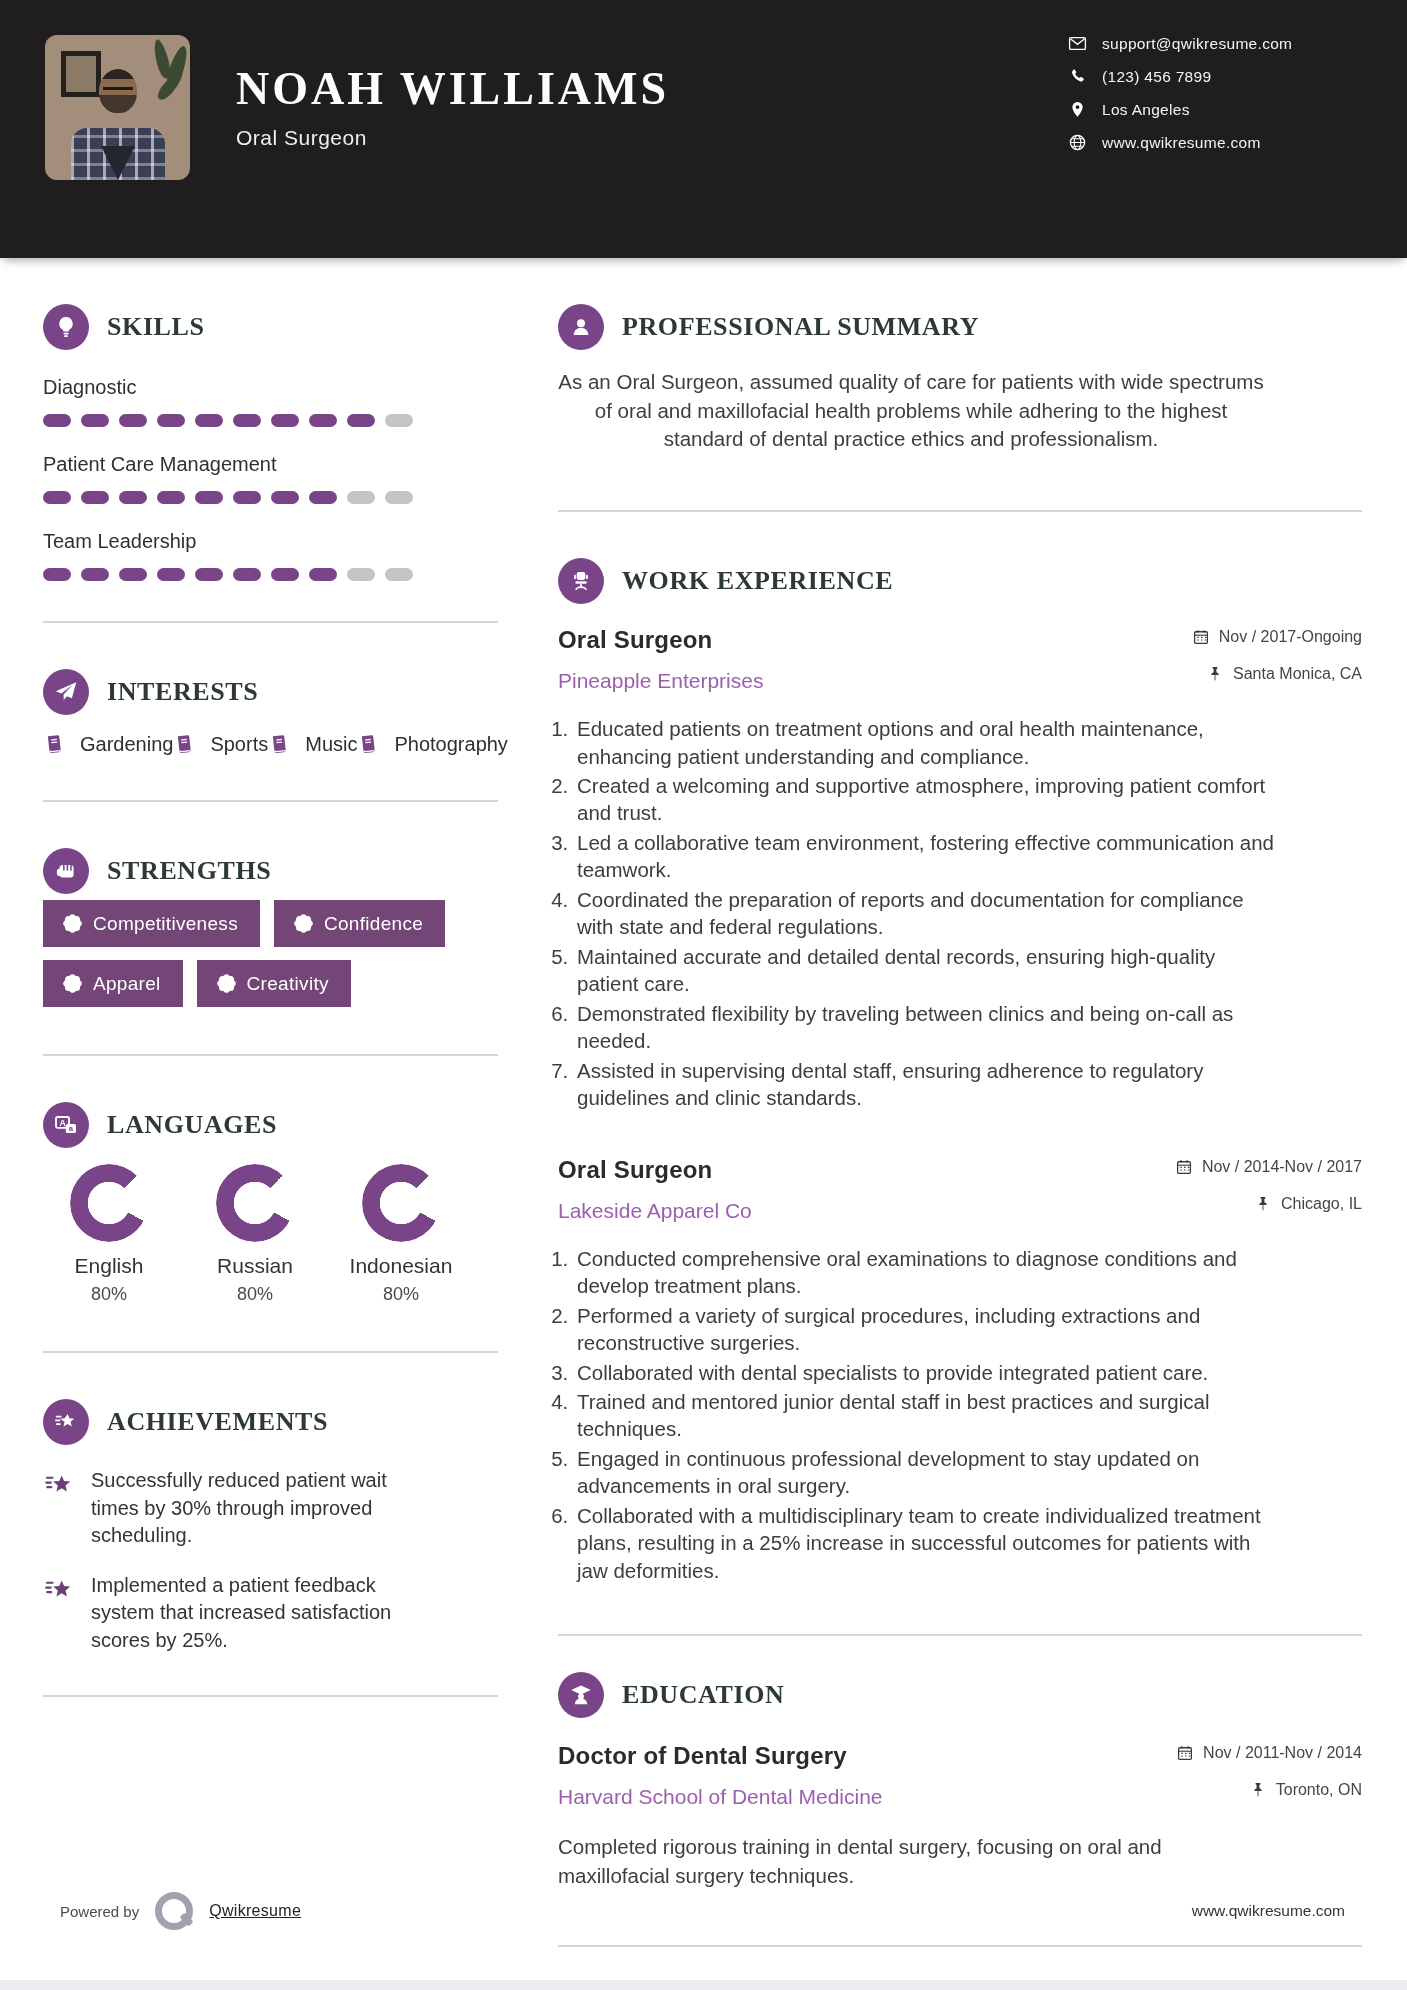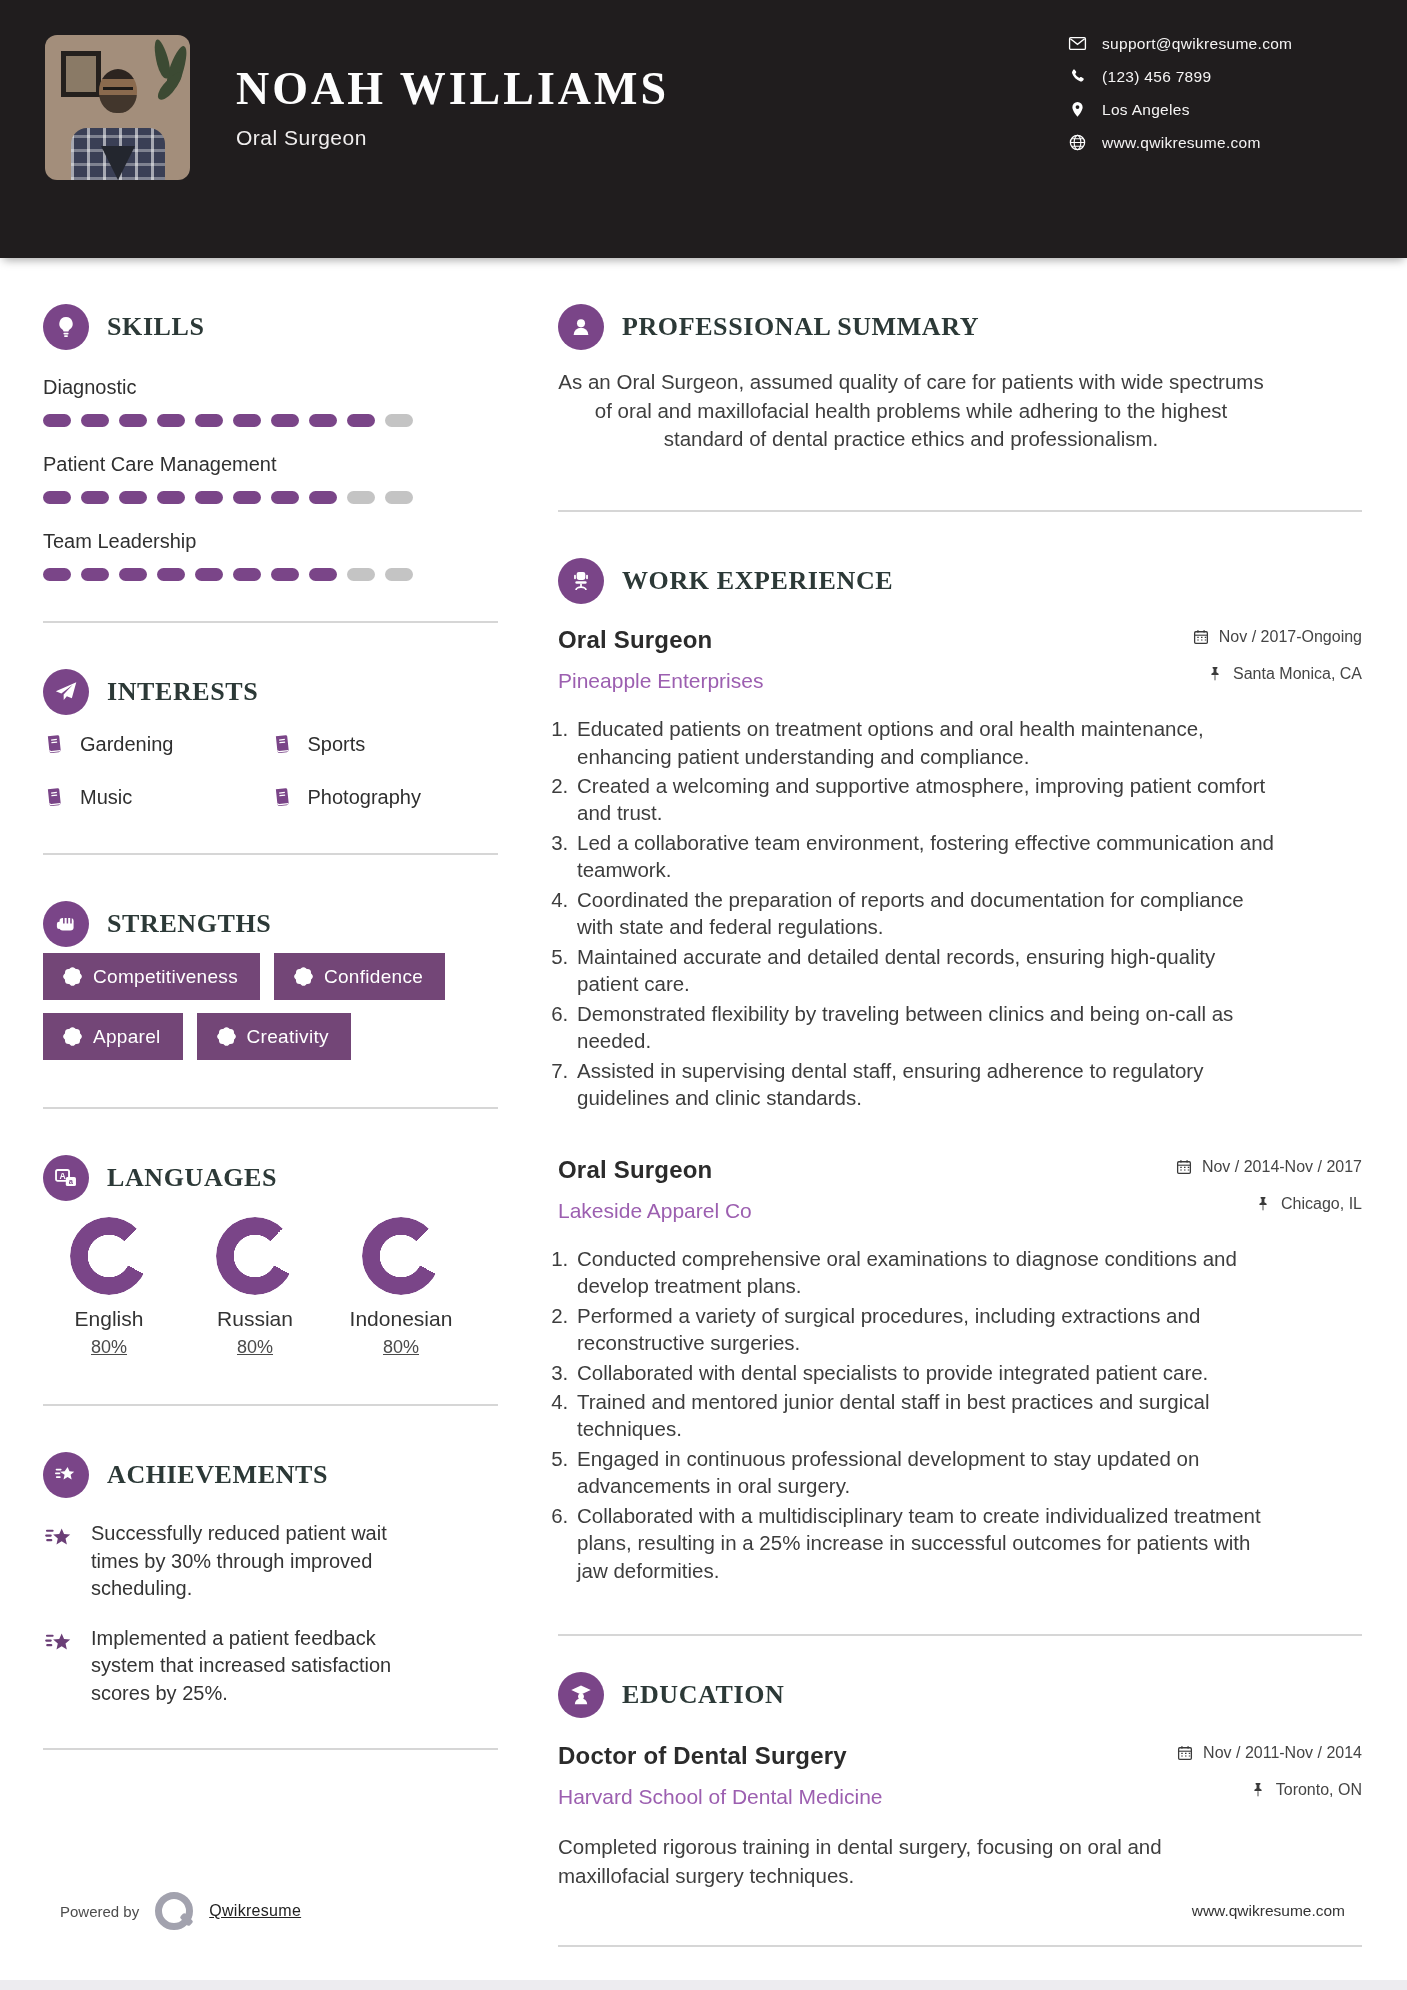--- a/index.html
+++ b/index.html
@@ -60,41 +60,41 @@
 
   
   .skill-row{margin-top:26px;}
   .skill-label{font-size:20px;color:#303030;margin-bottom:15px;}
   .skill-bar{display:flex;}
   .skill-bar .seg{width:28px;height:13px;border-radius:7px;background:#c4c4c4;margin-right:10px;flex:none;}
   .skill-bar .seg.on{background:#7a4588;}
   .skill-bar .seg:last-child{margin-right:0;}
 
   
-  .interests-grid{display:grid;grid-template-columns:1fr 1fr;row-gap:30px;margin-top:18px;}
+  .interests-grid{display:grid;grid-template-columns:1fr 1fr 1fr 1fr;row-gap:30px;margin-top:18px;}
   .interest-item{display:flex;align-items:center;}
   .interest-item svg{width:23px;height:23px;margin-right:14px;transform:rotate(-6deg);flex:none;}
   .interest-label{font-size:20px;color:#2f2f2f;}
 
   
   .badges{display:flex;flex-wrap:wrap;margin-top:6px;text-align:center;}
   .badge{display:inline-flex;align-items:center;background:#734677;color:#fff;
     height:47px;padding:0 22px;margin:0 14px 13px 0;font-size:19px;letter-spacing:.3px;}
   .star8{position:relative;width:15px;height:15px;flex:none;margin-right:13px;}
   .star8::before,.star8::after{content:'';position:absolute;inset:0;background:#fff;border-radius:3.5px;}
   .star8::after{transform:rotate(45deg);}
 
   
   .langs{display:flex;margin-top:16px;}
   .lang{width:132px;text-align:center;margin-right:14px;}
   .donut{width:78px;height:78px;border-radius:50%;margin:0 auto;
     -webkit-mask:radial-gradient(circle closest-side,transparent 54%,#000 55%);
     mask:radial-gradient(circle closest-side,transparent 54%,#000 55%);}
   .lang-name{font-size:21px;color:#333;margin-top:12px;}
-  .lang-pct{font-size:18px;color:#4a4a4a;margin-top:6px;text-decoration:underline;}
+  .lang-pct{font-size:18px;color:#4a4a4a;margin-top:6px;}
 
   
   .ach-item{display:flex;margin-top:22px;}
   .ach-item svg{width:32px;height:32px;flex:none;margin-right:16px;margin-top:2px;}
   .ach-text{font-size:20px;color:#343434;line-height:1.38;max-width:330px;}
 
   
   .summary-text{font-size:20.5px;color:#3e3e3e;line-height:1.4;margin-top:18px;max-width:706px;text-align:center;}
 
   .job{position:relative;}

